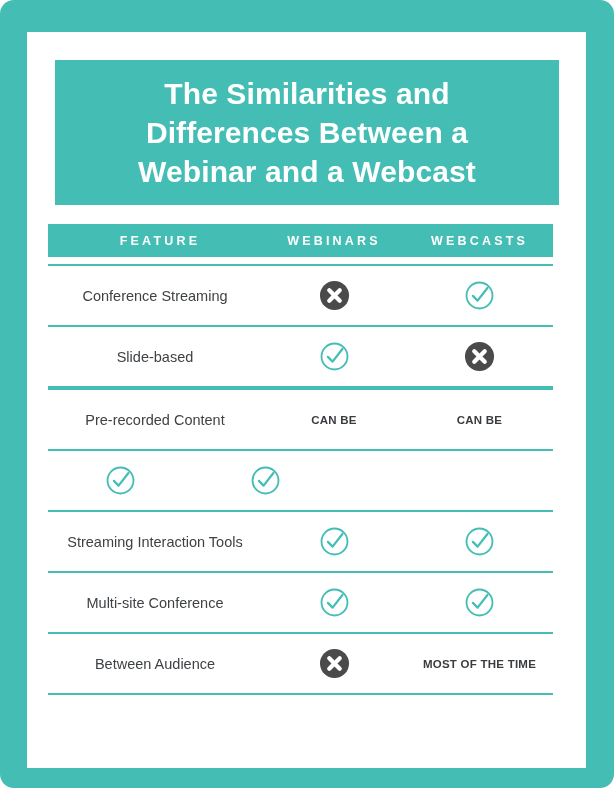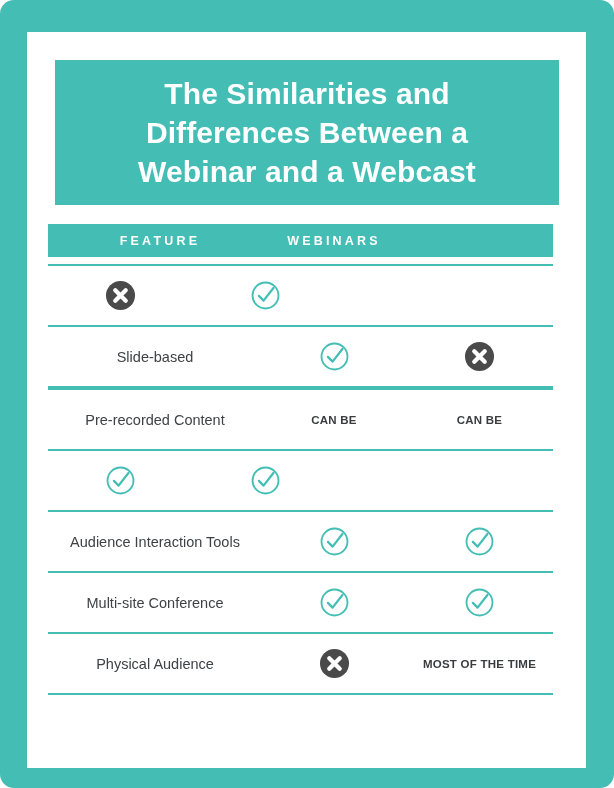--- a/index.html
+++ b/index.html
@@ -146,25 +146,27 @@
 
     <div class="title-banner">
       <div class="title-text">The Similarities and
 Differences Between a
 Webinar and a Webcast</div>
     </div>
 
     <div class="header-bar">
       <div class="hcell feature">FEATURE</div>
       <div class="hcell webinar">WEBINARS</div>
+      <div class="hcell webcast">WEBCASTS</div>
     </div>
 
     <div class="table" id="table-body">
         <div class="divider"></div>
         <div class="row">
+          <div class="cell feature">Conference Streaming</div>
           <div class="cell mark">
             <svg class="icon-x" viewBox="0 0 32 32">
               <circle cx="16" cy="16" r="15" fill="#4a4a4a"></circle>
               <path d="M10.6 10.6 L21.4 21.4 M21.4 10.6 L10.6 21.4" stroke="#ffffff" stroke-width="4.4" stroke-linecap="round"></path>
             </svg>
           </div>
           <div class="cell mark2">
             <svg class="icon-check" viewBox="0 0 32 32">
               <circle cx="16" cy="16" r="13.4" fill="none" stroke="#44beb5" stroke-width="1.9"></circle>
               <path d="M9.2 16.4 L14.0 21.3 L24.2 8.2" fill="none" stroke="#44beb5" stroke-width="2.3" stroke-linecap="round" stroke-linejoin="round"></path>
@@ -208,21 +210,21 @@
           </div>
           <div class="cell mark2">
             <svg class="icon-check" viewBox="0 0 32 32">
               <circle cx="16" cy="16" r="13.4" fill="none" stroke="#44beb5" stroke-width="1.9"></circle>
               <path d="M9.2 16.4 L14.0 21.3 L24.2 8.2" fill="none" stroke="#44beb5" stroke-width="2.3" stroke-linecap="round" stroke-linejoin="round"></path>
             </svg>
           </div>
         </div>
         <div class="divider"></div>
         <div class="row">
-          <div class="cell feature">Audience Interaction Tools</div>
+          <div class="cell feature">Streaming Interaction Tools</div>
           <div class="cell mark">
             <svg class="icon-check" viewBox="0 0 32 32">
               <circle cx="16" cy="16" r="13.4" fill="none" stroke="#44beb5" stroke-width="1.9"></circle>
               <path d="M9.2 16.4 L14.0 21.3 L24.2 8.2" fill="none" stroke="#44beb5" stroke-width="2.3" stroke-linecap="round" stroke-linejoin="round"></path>
             </svg>
           </div>
           <div class="cell mark2">
             <svg class="icon-check" viewBox="0 0 32 32">
               <circle cx="16" cy="16" r="13.4" fill="none" stroke="#44beb5" stroke-width="1.9"></circle>
               <path d="M9.2 16.4 L14.0 21.3 L24.2 8.2" fill="none" stroke="#44beb5" stroke-width="2.3" stroke-linecap="round" stroke-linejoin="round"></path>
@@ -240,21 +242,21 @@
           </div>
           <div class="cell mark2">
             <svg class="icon-check" viewBox="0 0 32 32">
               <circle cx="16" cy="16" r="13.4" fill="none" stroke="#44beb5" stroke-width="1.9"></circle>
               <path d="M9.2 16.4 L14.0 21.3 L24.2 8.2" fill="none" stroke="#44beb5" stroke-width="2.3" stroke-linecap="round" stroke-linejoin="round"></path>
             </svg>
           </div>
         </div>
         <div class="divider"></div>
         <div class="row">
-          <div class="cell feature">Physical Audience</div>
+          <div class="cell feature">Between Audience</div>
           <div class="cell mark">
             <svg class="icon-x" viewBox="0 0 32 32">
               <circle cx="16" cy="16" r="15" fill="#4a4a4a"></circle>
               <path d="M10.6 10.6 L21.4 21.4 M21.4 10.6 L10.6 21.4" stroke="#ffffff" stroke-width="4.4" stroke-linecap="round"></path>
             </svg>
           </div>
           <div class="cell mark2">
             <span class="text-mark">MOST OF THE TIME</span>
           </div>
         </div>

